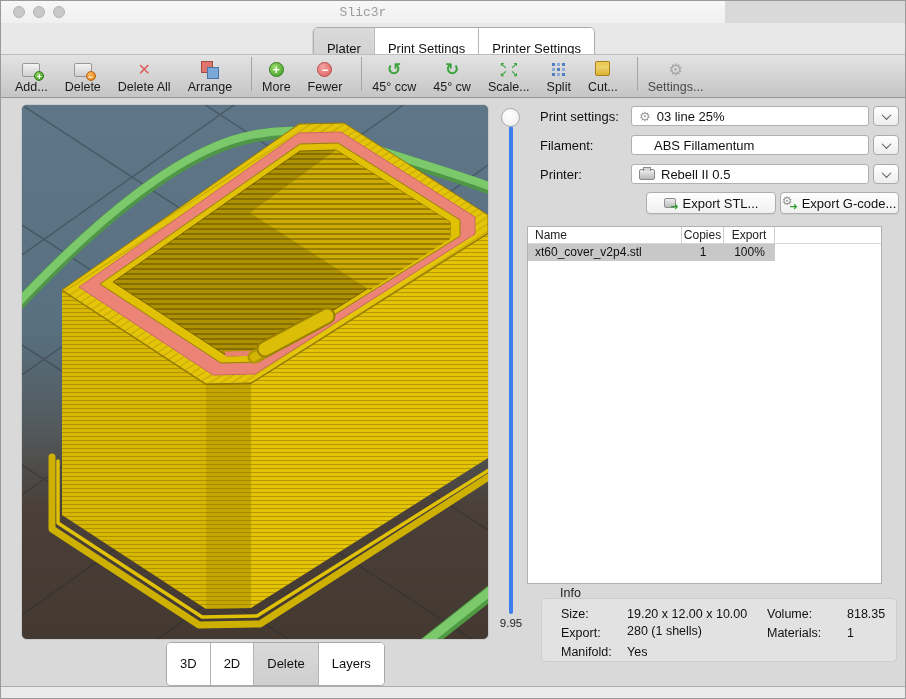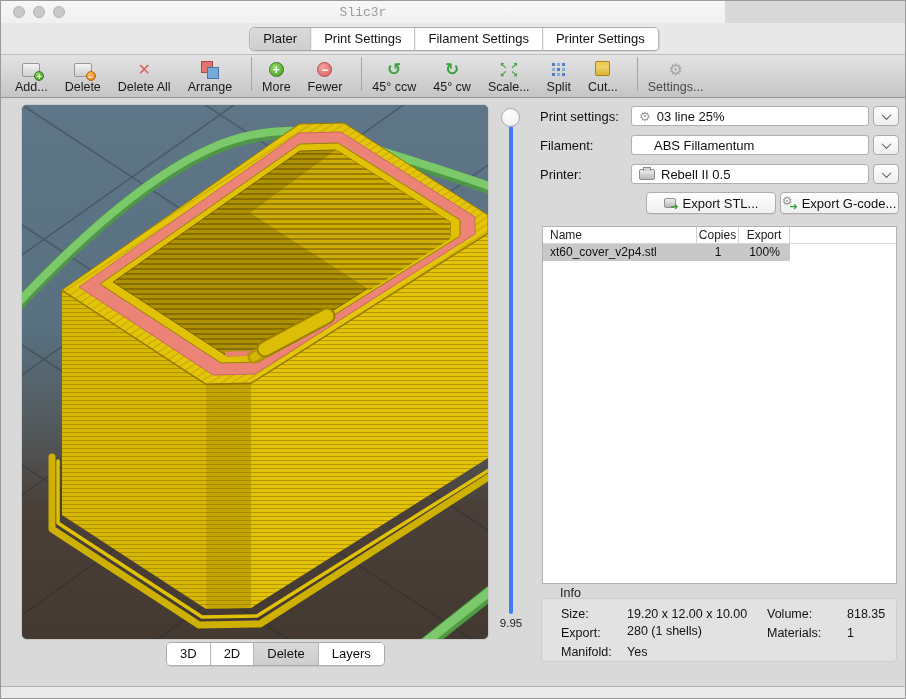--- a/index.html
+++ b/index.html
@@ -10,21 +10,21 @@
   .titlebar{position:absolute;left:0;top:0;width:724px;height:22px;
     background:linear-gradient(#f7f7f7,#f0f0f0);border-bottom:1px solid #cfcfcf;font-family:Liberation Mono, monospace;}
   .tl-dot{position:absolute;top:5px;width:12px;height:12px;border-radius:50%;
     background:#c9c9c9;border:1px solid #b3b3b3;box-sizing:border-box;}
   .title-text{position:absolute;left:0;right:0;top:4px;text-align:center;
     font-size:13px;color:#9c9c9c;}
   
   .tabstrip{position:absolute;left:0;top:22px;width:906px;height:31px;background:#e8e8e8;}
   .seg{position:absolute;display:inline-flex;border:1px solid #a9a9a9;border-radius:5px;
     overflow:hidden;background:#fff;box-shadow:0 1px 1px rgba(0,0,0,0.08);}
-  .seg .s{padding:3px 13px;font-size:13px;color:#111;background:#fff;cursor:default;
+  .seg .s{padding:13px 13px;font-size:13px;color:#111;background:#fff;cursor:default;
     border-left:1px solid #b5b5b5;line-height:16px;white-space:nowrap;}
   .seg .s:first-child{border-left:none;}
   .seg .s.sel{background:linear-gradient(#dadada,#cecece);}
   .topseg{left:50%;transform:translateX(-50%);top:4px;}
   
   .toolbar{position:absolute;left:0;top:53px;width:906px;height:44px;box-sizing:border-box;
     background:linear-gradient(#e3e3e3,#c5c5c5);border-top:1px solid #bdbdbd;
     border-bottom:1px solid #979797;display:flex;align-items:flex-end;padding:0 0 3px 14px;}
   .titem{display:flex;flex-direction:column;align-items:center;margin-right:17px;}
   .titem .ic{height:21px;display:flex;align-items:center;justify-content:center;}
@@ -84,21 +84,21 @@
     background:#d5d5d5;border:1px solid #8a8a8a;border-bottom:none;}
   .exbtn{position:absolute;height:22px;border:1px solid #aeaeae;border-radius:4px;
     background:linear-gradient(#ffffff,#f0f0f0);font-size:13px;color:#111;display:flex;
     align-items:center;justify-content:center;gap:6px;box-sizing:border-box;box-shadow:0 1px 1px rgba(0,0,0,0.06);}
   .exic{position:relative;width:13px;height:11px;}
   .exic .base{position:absolute;left:0;top:0;width:10px;height:8px;background:linear-gradient(#ececec,#bdbdbd);
     border:1px solid #8f8f8f;border-radius:2px;}
   .exic .basegear{position:absolute;left:-1px;top:-3px;color:#909090;font-size:12px;line-height:12px;}
   .exic .arr{position:absolute;right:-2px;bottom:-3px;color:#2f9e2f;font-weight:bold;font-size:10px;line-height:10px;}
   
-  .mtable{position:absolute;left:541px;top:225px;width:355px;height:358px;background:#fff;
+  .mtable{position:absolute;left:526px;top:225px;width:355px;height:358px;background:#fff;
     border:1px solid #b2b2b2;box-sizing:border-box;font-size:12px;color:#111;}
   .mhead{display:flex;height:16px;line-height:16px;border-bottom:1px solid #d6d6d6;color:#222;}
   .mhead .hc{border-right:1px solid #cfcfcf;box-sizing:border-box;}
   .mrow{display:flex;height:17px;line-height:17px;}
   .mrow .rc{box-sizing:border-box;}
   .col-name{width:154px;padding-left:7px;}
   .col-copies{width:42px;text-align:center;}
   .col-scale{width:51px;text-align:center;}
   .rowsel{background:#c8c8c8;}
   
@@ -120,21 +120,20 @@
     <span class="tl-dot" style="left:12px"></span>
     <span class="tl-dot" style="left:32px"></span>
     <span class="tl-dot" style="left:52px"></span>
     <div class="title-text">Slic3r</div>
   </div>
 
   <div class="tabstrip">
     <div class="seg topseg">
       <span class="s sel">Plater</span>
       <span class="s">Print Settings</span>
-      <span class="s">Filament Settings</span>
       <span class="s">Printer Settings</span>
     </div>
   </div>
 
   <div class="toolbar">
     <div class="titem">
       <span class="ic">
           <span class="pkg">
             <span class="badge green">+</span>
           </span>

